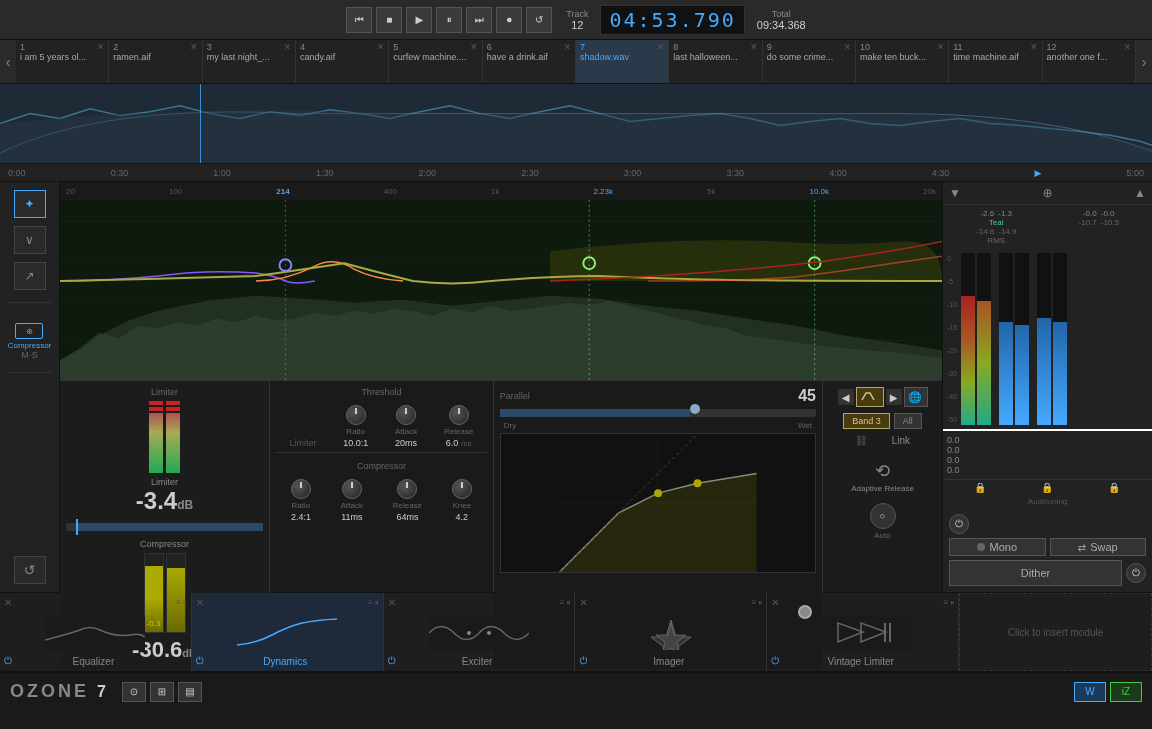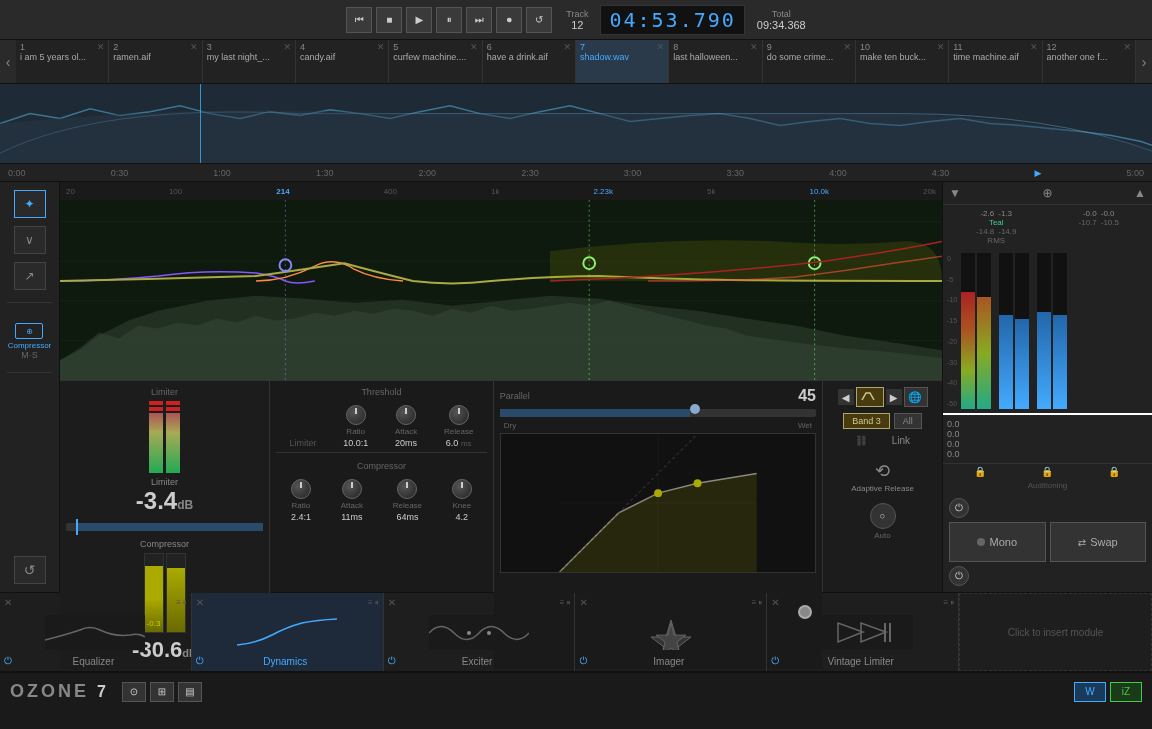--- a/index.html
+++ b/index.html
@@ -276,21 +276,21 @@
       justify-content: center;
       font-size: 11px;
       gap: 4px;
     }
     .action-btn-row {
       display: flex;
       gap: 4px;
     }
     .action-btn-half {
       flex: 1;
-      height: 40px;
+      height: 18px;
       background: #333;
       border: 1px solid #555;
       color: #aaa;
       cursor: pointer;
       display: flex;
       align-items: center;
       justify-content: center;
       font-size: 11px;
       gap: 4px;
     }
@@ -831,20 +831,21 @@
           <button class="action-btn-half">
             <span style="width:8px;height:8px;border-radius:50%;background:#666;display:inline-block;"></span>
             <span>Mono</span>
           </button>
           <button class="action-btn-half">
             <span style="font-size:10px;">⇄</span>
             <span>Swap</span>
           </button>
         </div>
         <div style="display:flex;justify-content:space-between;align-items:center;">
+          <button class="action-btn" style="flex:1;margin-right:4px;">Dither</button>
           <div style="width:20px;height:20px;border-radius:50%;background:#333;border:1px solid #555;display:flex;align-items:center;justify-content:center;cursor:pointer;font-size:10px;">⏻</div>
         </div>
       </div>
     </div>
   </div>
 
   <div id="module-strip">
 
     <div class="module-item">
       <div class="module-header">

